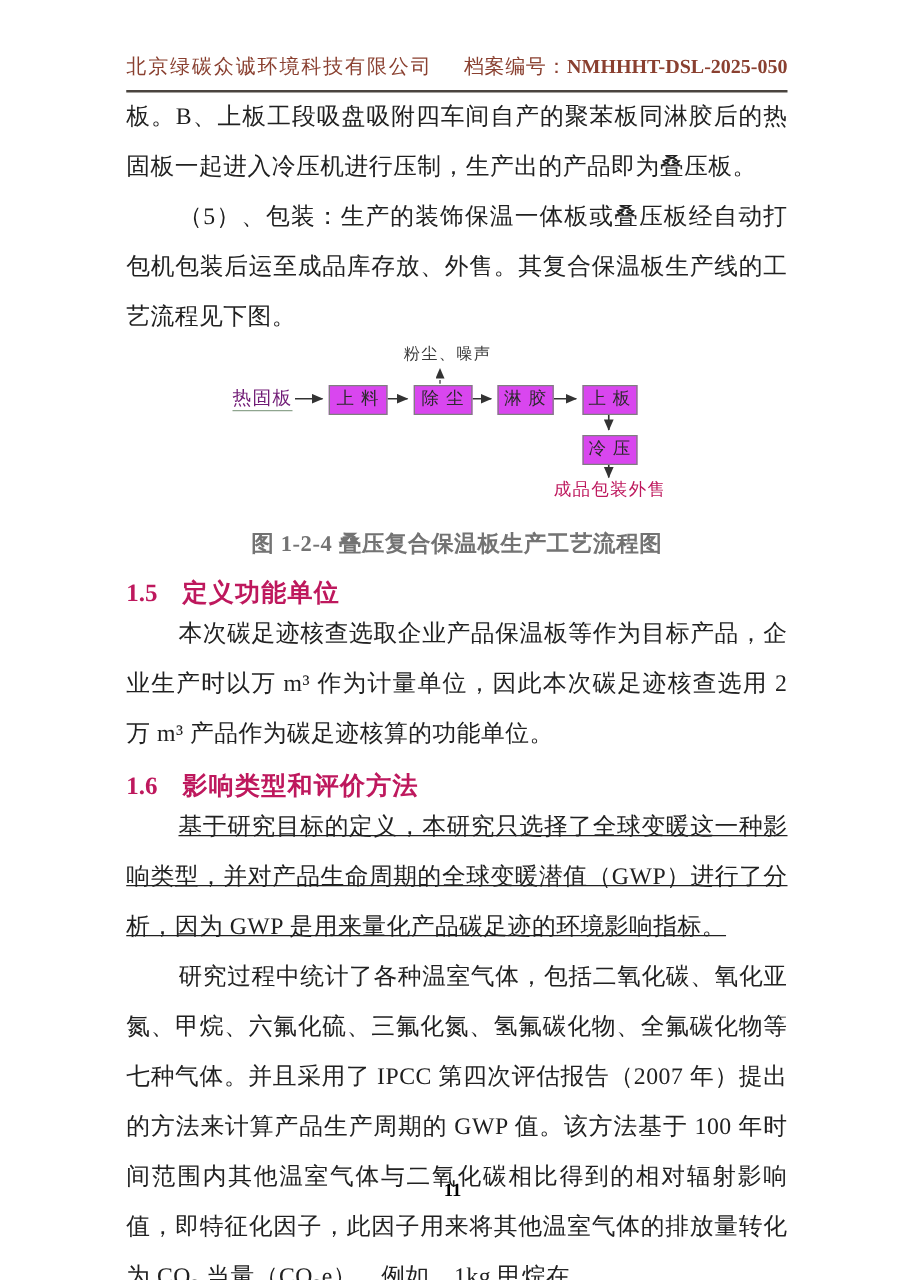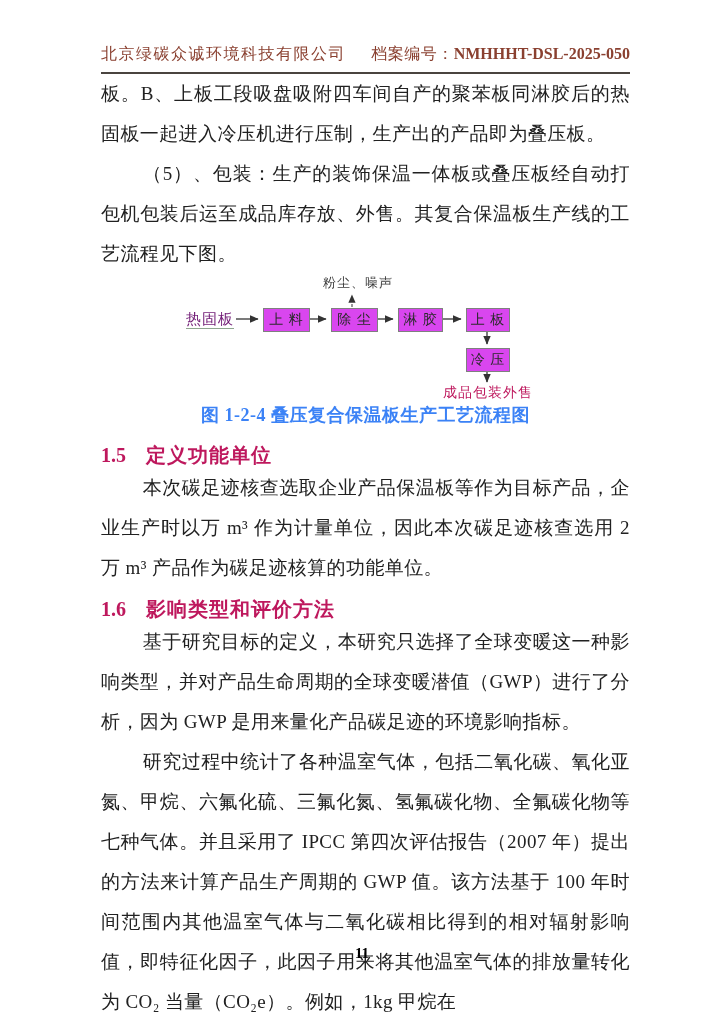--- a/index.html
+++ b/index.html
@@ -60,38 +60,38 @@
     font-size:14px;color:#2a2a2a;
     letter-spacing:1px;white-space:nowrap;
   }
   .b1{left:162px;top:34px;}
   .b2{left:230px;top:34px;}
   .b3{left:297px;top:34px;width:43px;}
   .b4{left:365px;top:34px;width:42px;}
   .b5{left:365px;top:74px;width:42px;}
   
   .caption{
-    margin-top:0;
+    margin-top:20px;
     text-align:center;
     font-weight:bold;
     font-size:18px;line-height:26px;
     letter-spacing:0.5px;
-    color:#3b82f6;
+    color:#737373;
   }
   .h2{
     display:flex;align-items:baseline;
     font-weight:bold;font-size:20px;line-height:26px;
     color:#be185d;letter-spacing:1px;
   }
   .h15{margin-top:14px;}
   .h16{margin-top:8px;}
   .h2 .num{font-family:"Liberation Serif","DejaVu Serif",serif;letter-spacing:0;}
   .h2 .ttl{margin-left:20px;}
   .p3{margin-top:8px;}
-  .p4{margin-top:6px;}
+  .p4{margin-top:6px;text-decoration:underline;}
   .p5{margin-top:0;}
   
   .pageno{
     position:absolute;left:0;right:0;bottom:62px;
     text-align:center;
     font-size:15px;color:#000000;font-weight:bold;
   }
 </style>
 </head>
 <body>

